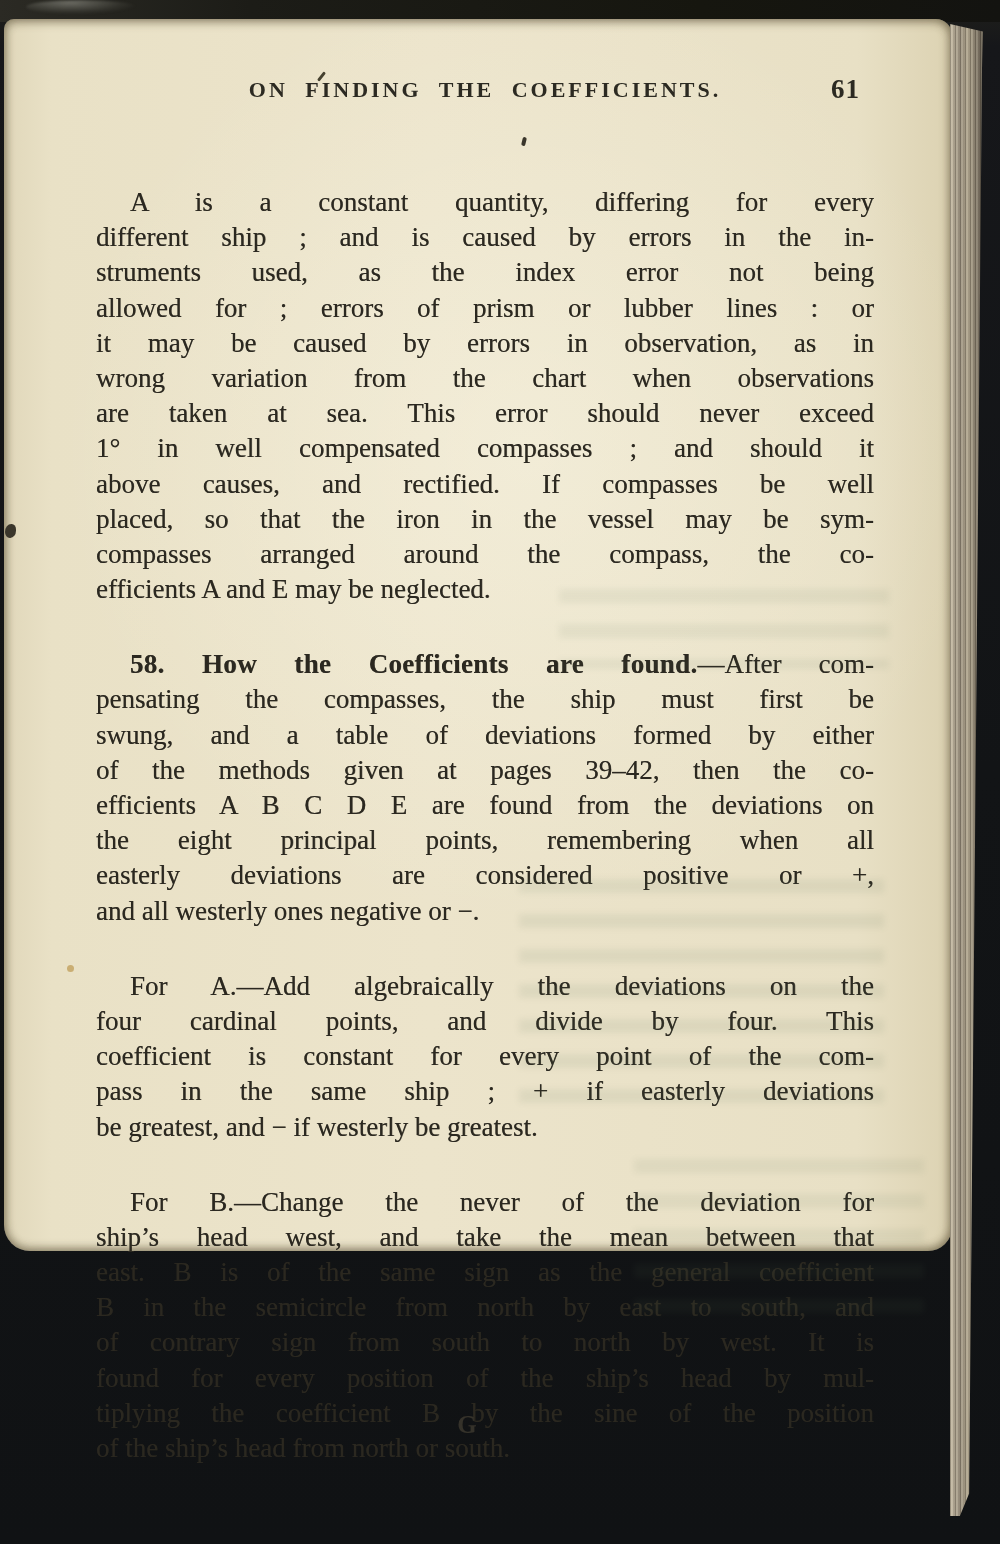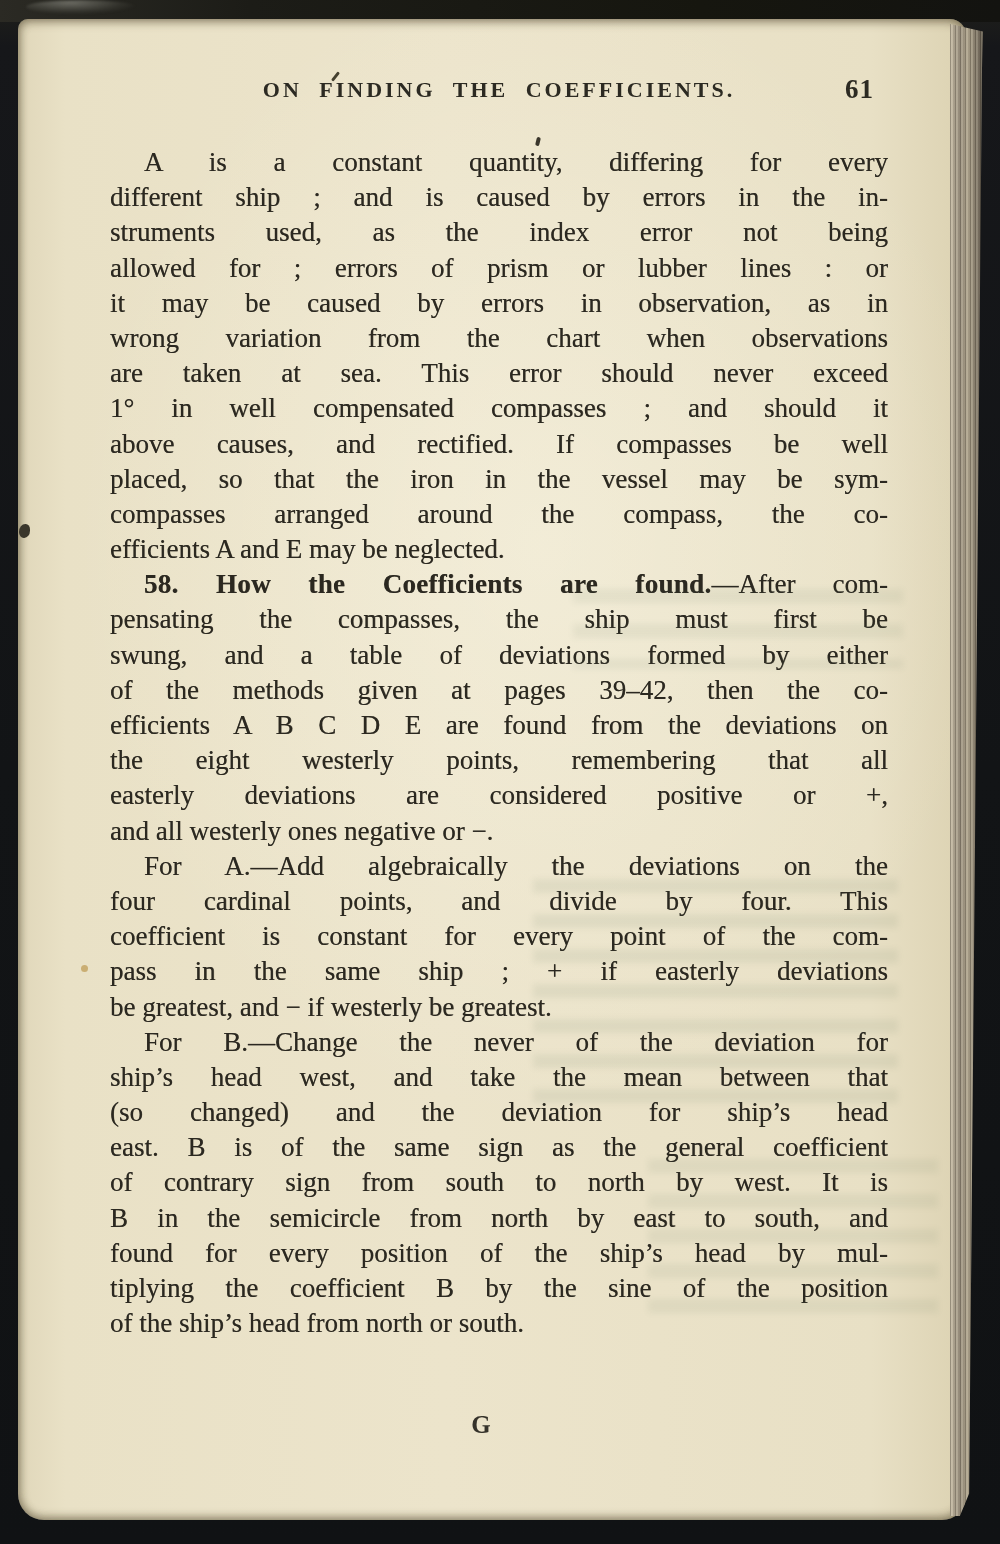--- a/index.html
+++ b/index.html
@@ -11,21 +11,21 @@
   .cover-top{
     position:absolute;left:0;top:0;width:100%;height:22px;
     background:linear-gradient(90deg,#2b2a24 0%,#1c1c17 25%,#16160f 70%,#131310 100%);
   }
   .cover-highlight{
     position:absolute;left:26px;top:0;width:110px;height:14px;
     background:radial-gradient(ellipse at 40% 20%,rgba(160,160,150,.55),rgba(90,90,82,.25) 55%,transparent 75%);
     filter:blur(1px);border-radius:50%;
   }
   .page{
-    position:absolute;left:18px;top:19px;width:948px;height:1501px;
+    position:absolute;left:4px;top:19px;width:948px;height:1232px;
     border-radius:10px 16px 24px 26px;
     background:
       radial-gradient(ellipse 70% 55% at 55% 35%,rgba(255,253,240,.35),transparent 70%),
       linear-gradient(90deg,#e0d7ba 0%,#e9e1c6 5%,#ece4cb 45%,#e8e0c5 90%,#dcd2b2 100%);
     box-shadow:inset 0 4px 10px rgba(70,60,35,.30), inset -4px 0 10px rgba(90,75,50,.35),
                inset 0 -4px 9px rgba(70,60,35,.28), inset 4px 0 8px rgba(90,75,50,.18);
   }
   .fore-edge{
     position:absolute;left:950px;top:24px;width:33px;height:1492px;
     background:
@@ -46,21 +46,21 @@
   }
   .body-text{
     position:absolute;left:92px;top:126px;width:778px;
     color:#2b2820;font-size:27px;
   }
   .ln{
     height:35.2px;line-height:35.2px;overflow:hidden;
     text-align:justify;text-align-last:justify;
     text-shadow:0.3px 0 0 rgba(43,40,32,.6);
   }
-  .ln.first{text-indent:34px;}
+  .ln.first{text-indent:34px;margin-top:40px;}
   .ln.end{text-align-last:left;}
   .bold-head{font-weight:bold;letter-spacing:.3px;}
   .footer{
     position:absolute;left:92px;top:1392px;width:778px;text-align:center;
   }
   .sig{
     display:inline-block;transform:translateX(-18px);
     font-size:25px;font-weight:bold;color:#35322a;
   }
   .ghost{
@@ -102,36 +102,35 @@
     <div class="ln">above causes, and rectified.  If compasses be well</div>
     <div class="ln">placed, so that the iron in the vessel may be sym-</div>
     <div class="ln">compasses arranged around the compass, the co-</div>
     <div class="ln end">efficients A and E may be neglected.</div>
 
     <div class="ln first"><span class="bold-head">58. How the Coefficients are found.</span><span>—After com-</span></div>
     <div class="ln">pensating the compasses, the ship must first be</div>
     <div class="ln">swung, and a table of deviations formed by either</div>
     <div class="ln">of the methods given at pages 39–42, then the co-</div>
     <div class="ln">efficients A B C D E are found from the deviations on</div>
-    <div class="ln">the eight westerly points, remembering that all</div>
+    <div class="ln">the eight principal points, remembering when all</div>
     <div class="ln">easterly deviations are considered positive or +,</div>
     <div class="ln end">and all westerly ones negative or −.</div>
 
     <div class="ln first">For A.—Add algebraically the deviations on the</div>
     <div class="ln">four cardinal points, and divide by four.  This</div>
     <div class="ln">coefficient is constant for every point of the com-</div>
     <div class="ln">pass in the same ship ; + if easterly deviations</div>
     <div class="ln end">be greatest, and − if westerly be greatest.</div>
 
     <div class="ln first">For B.—Change the never of the deviation for</div>
     <div class="ln">ship’s head west, and take the mean between that</div>
-    <div class="ln">(so changed) and the deviation for ship’s head</div>
     <div class="ln">east.  B is of the same sign as the general coefficient</div>
+    <div class="ln">B in the semicircle from north by east to south, and</div>
     <div class="ln">of contrary sign from south to north by west.  It is</div>
-    <div class="ln">B in the semicircle from north by east to south, and</div>
     <div class="ln">found for every position of the ship’s head by mul-</div>
     <div class="ln">tiplying the coefficient B by the sine of the position</div>
     <div class="ln end">of the ship’s head from north or south.</div>
   </div>
 
   <div class="footer">
     <span class="sig">G</span>
   </div>
 
   <div class="ghost g1"></div>

